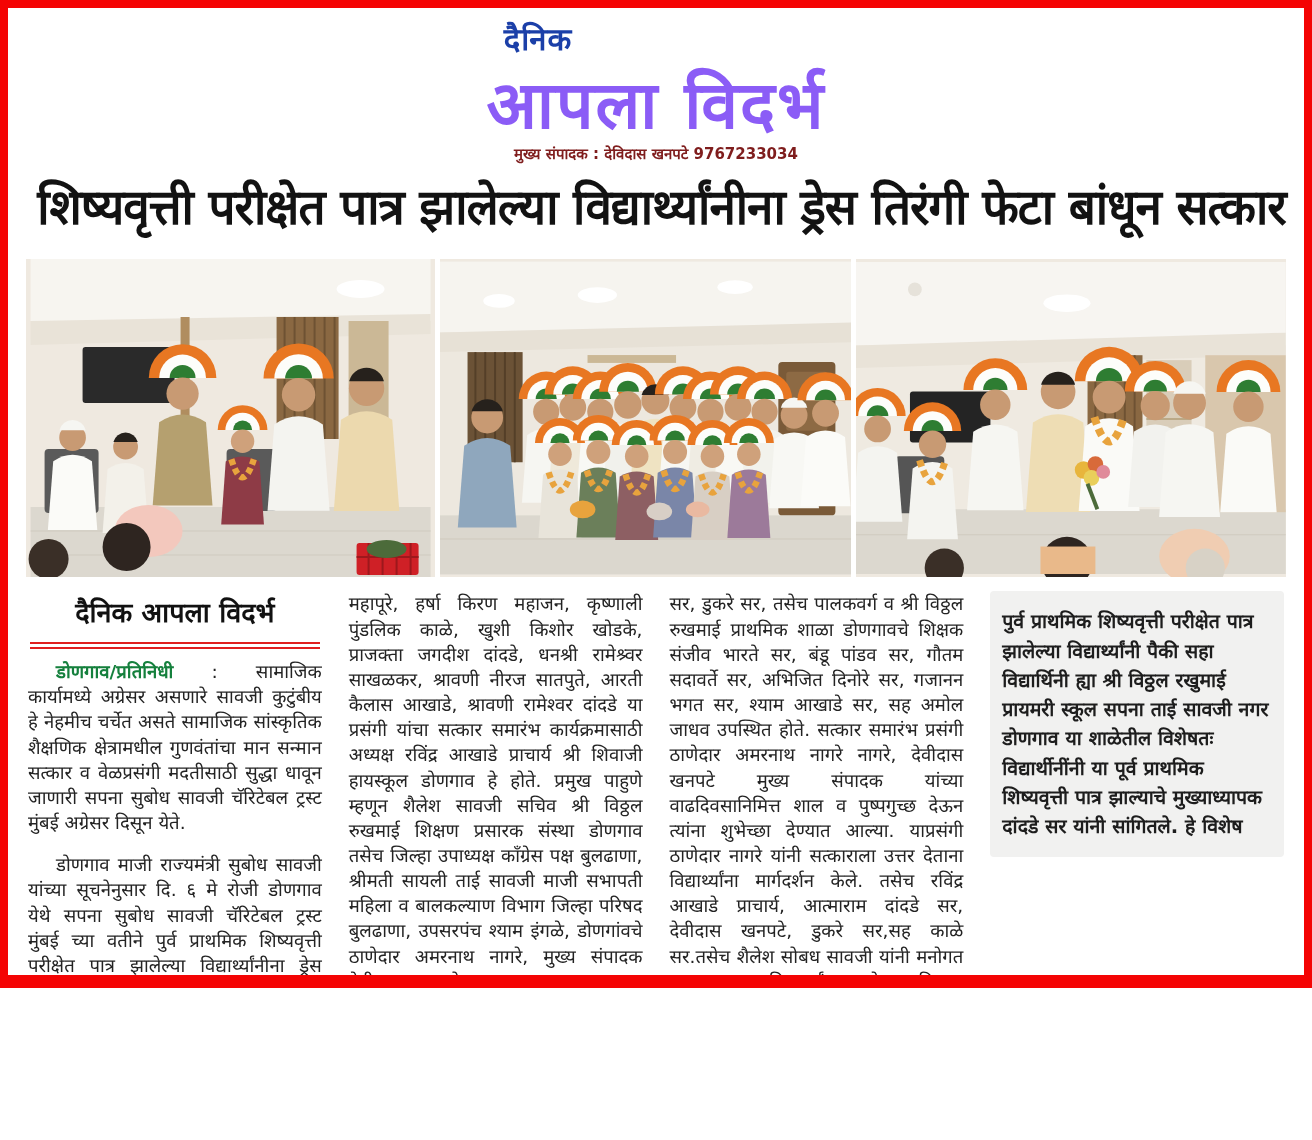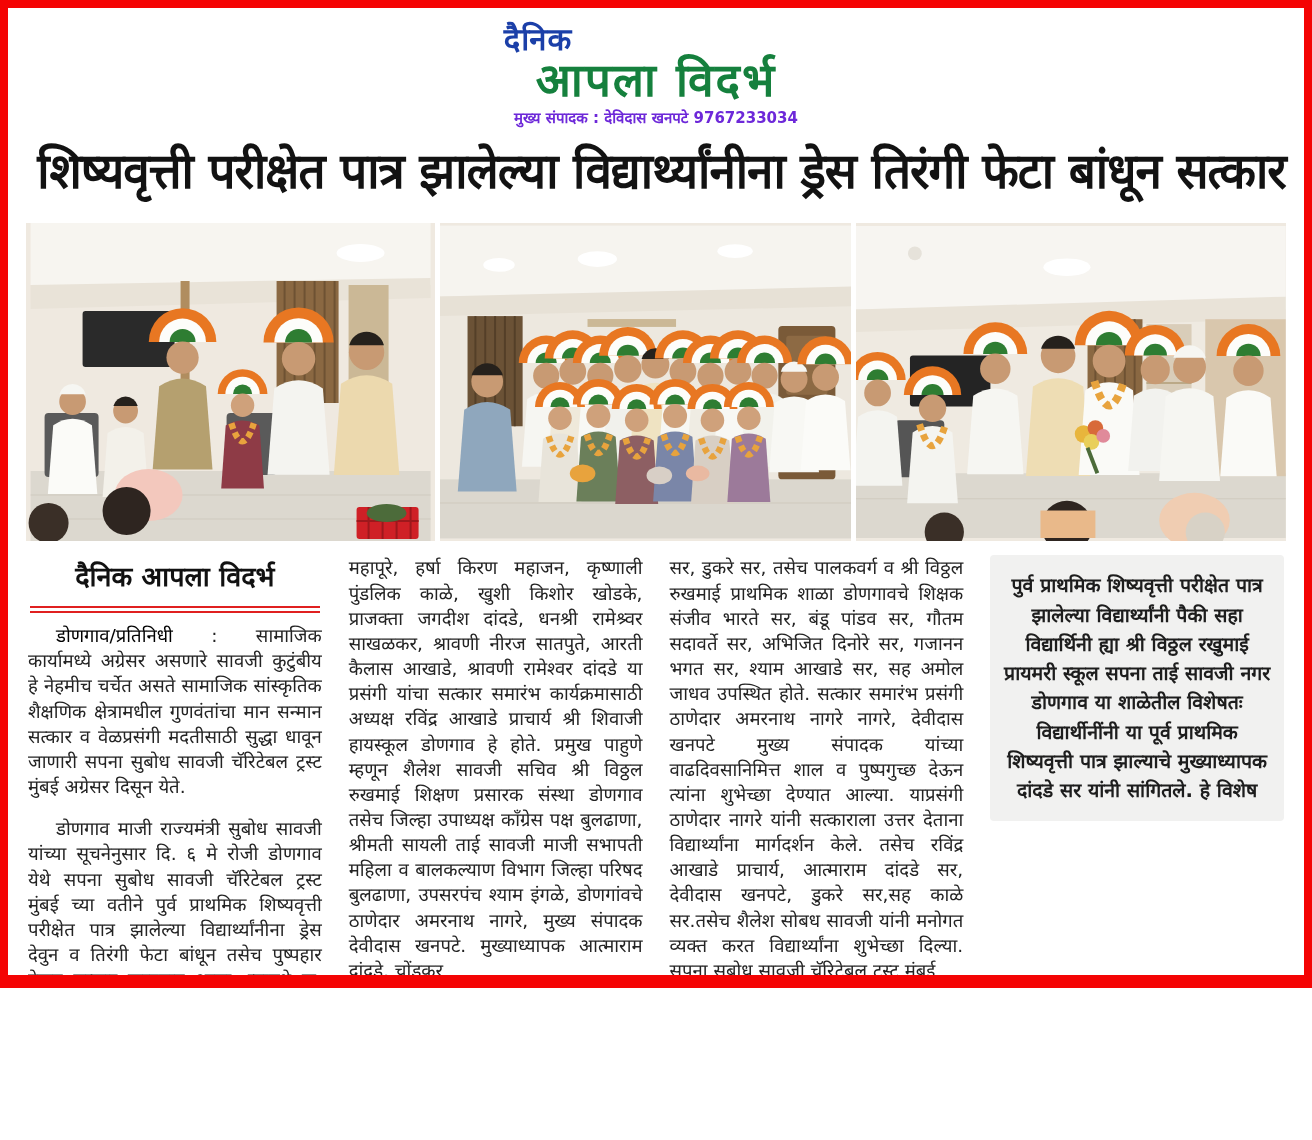--- a/index.html
+++ b/index.html
@@ -6,41 +6,41 @@
   html,body { background:#ffffff; }
   body { font-family:"DejaVu Sans", sans-serif; }
   .page {
     position:relative; width:1312px; height:988px; background:#ffffff;
     border:8px solid #f40404; border-bottom-width:13px; overflow:hidden;
   }
   
   .masthead { text-align:center; padding-top:16px; line-height:1; }
   .kicker { color:#1b3fa8; font-size:31px; font-weight:bold; letter-spacing:1px;
             transform:translateX(-118px); display:inline-block; }
-  .mast-title { color:#15803d; font-size:46px; font-weight:bold; letter-spacing:2px; margin-top:2px; }
-  .editor-line { color:#6d28d9; font-size:15px; font-weight:bold; margin-top:8px; }
+  .mast-title { color:#8b5cf6; font-size:66px; font-weight:bold; letter-spacing:2px; margin-top:18px; }
+  .editor-line { color:#7f1d1d; font-size:15px; font-weight:bold; margin-top:8px; }
   
   .headline {
     margin:20px 10px 0 10px; text-align:center; color:#121212;
     font-size:49px; font-weight:900; line-height:1.05; letter-spacing:-1px;
     white-space:nowrap; transform:scaleX(.97); transform-origin:center;
   }
   
   .photo-row { display:flex; gap:5px; margin:26px 18px 0 18px; }
   .photo { display:block; background:#efe9e0; }
   
   .article { display:flex; gap:27px; margin:14px 20px 0 20px; height:464px; overflow:hidden; }
   .col { flex:1 1 0; font-size:18.5px; line-height:1.36; color:#232323; text-align:justify; }
   .col-head { text-align:center; font-size:27px; font-weight:bold; color:#111; padding:4px 0 10px 0; }
   .red-rule { height:7px; border-top:2.5px solid #e02020; border-bottom:2.5px solid #e02020; margin:0 2px 10px 2px; }
-  .dateline { font-weight:normal; color:#000000; }
+  .dateline { font-weight:bold; color:#15803d; }
   .para { text-indent:28px; }
   .para + .para { margin-top:17px; }
   .hl-box {
-    background:#f1f1f0; border-radius:4px; padding:16px 12px; text-align:center;
+    background:#f1f1f0; border-radius:4px; padding:16px 12px; text-align:left;
     font-weight:600; font-size:19.5px; line-height:1.5; color:#1d1d1d; margin-bottom:28px;
   }
   
   .footer { text-align:center; margin-top:18px; color:#1c1c1c; }
   .footer .f1 { font-size:18px; }
   .footer .f2 { font-size:18px; margin-top:6px; }
   .hidden-defs { position:absolute; width:0; height:0; overflow:hidden; }
 </style>
 </head>
 <body>

